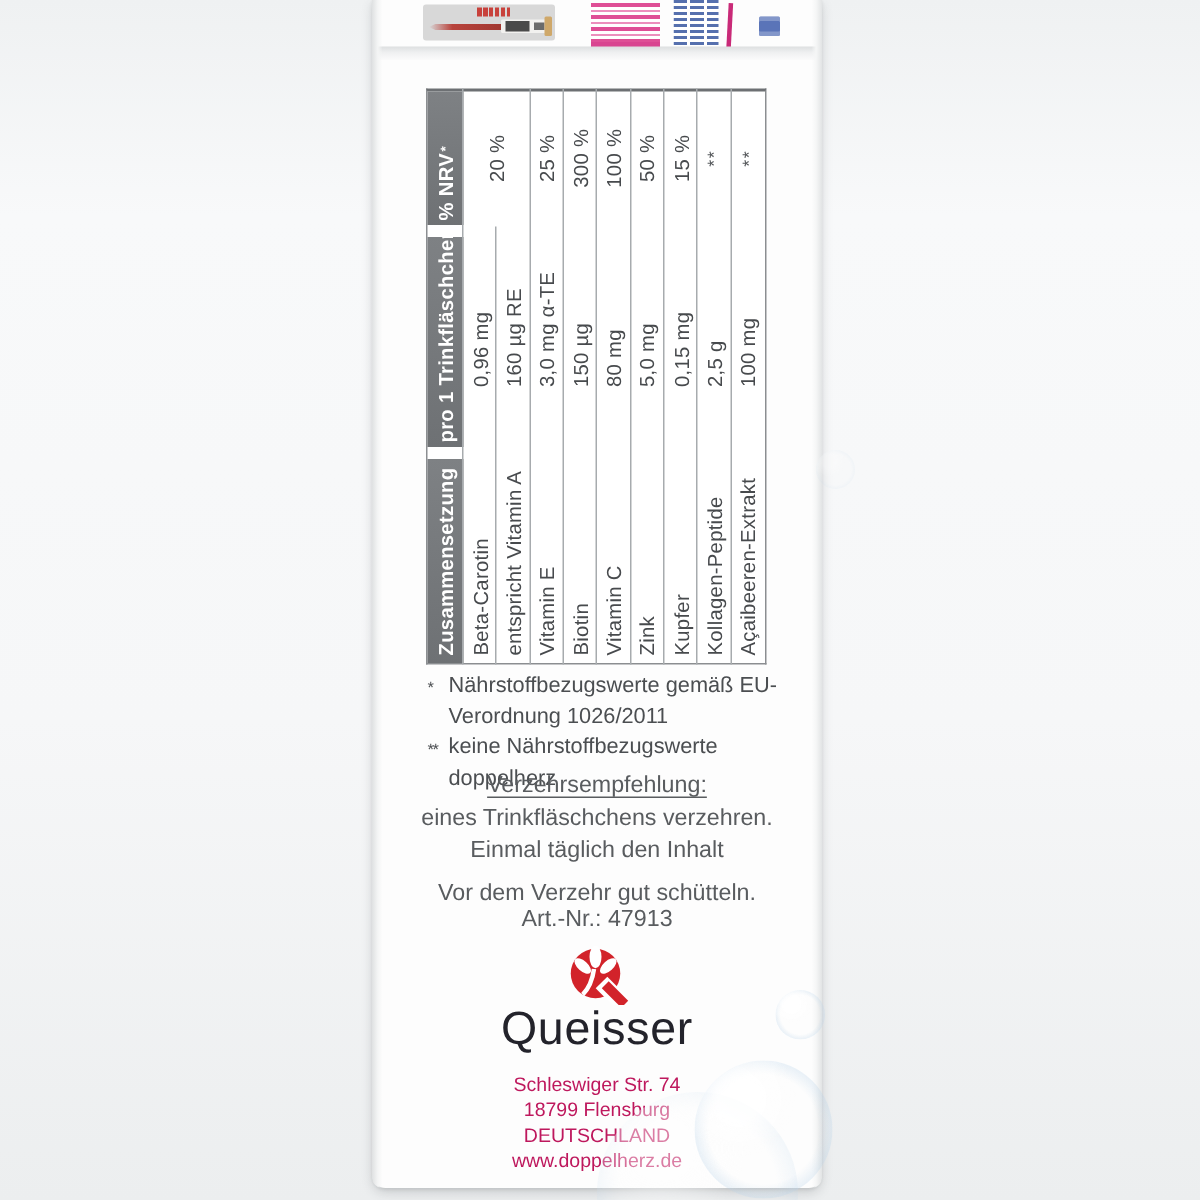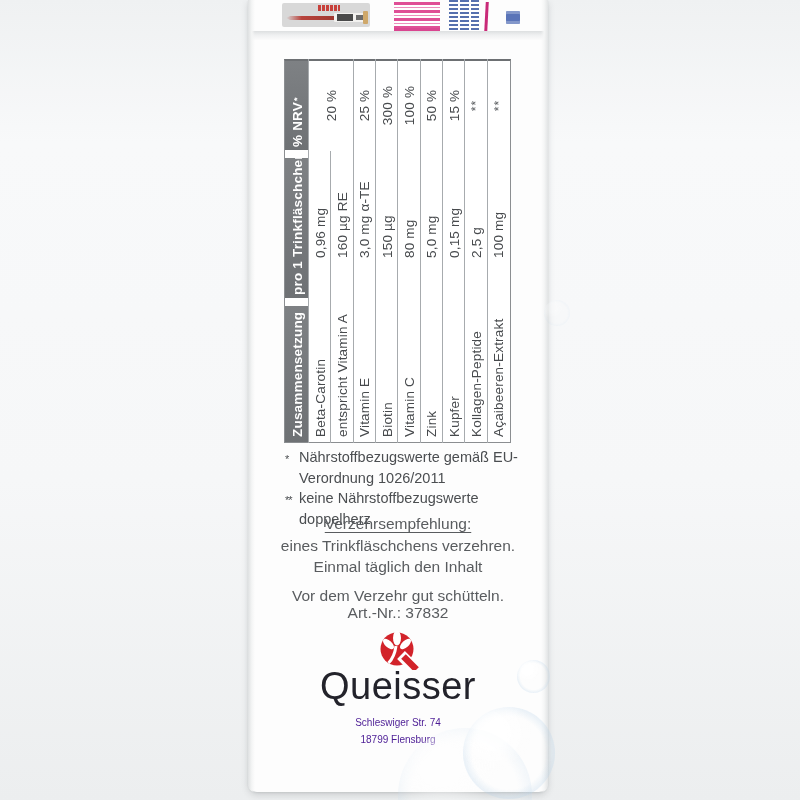--- a/index.html
+++ b/index.html
@@ -72,24 +72,24 @@
   
   .dosage{position:absolute;left:0;right:0;top:513px;text-align:center;
        color:#595c5f;font-size:15.5px;line-height:21.5px;}
   .dosage .hdg{text-decoration:underline;text-underline-offset:3px;}
   .dosage .gap{margin-top:7px;}
   .artno{position:absolute;left:0;right:0;top:604px;text-align:center;color:#595c5f;font-size:15.5px;}
 
   
   .brand{position:absolute;left:0;right:0;top:630px;text-align:center;}
   .brand svg{display:block;margin:0 auto;}
-  .brand-name{font-size:38px;color:#23232b;letter-spacing:.5px;line-height:30px;margin-top:1px;}
+  .brand-name{font-size:31px;color:#23232b;letter-spacing:.5px;line-height:30px;margin-top:1px;}
   .brand-div{font-size:12.5px;color:#c5423e;letter-spacing:3.5px;font-weight:bold;margin-top:1px;text-indent:3.5px;}
   .addr{position:absolute;left:0;right:0;top:714px;text-align:center;
-       color:#4c1d95;font-size:10px;line-height:17px;}
+       color:#be185d;font-size:13px;line-height:17px;}
 
   
   .bub{position:absolute;border-radius:50%;pointer-events:none;z-index:6;
        background:
         radial-gradient(circle at 32% 28%, rgba(255,255,255,.8) 0 16%, rgba(255,255,255,0) 42%),
         radial-gradient(circle at 50% 50%, rgba(255,255,255,0) 56%, rgba(186,212,234,.35) 73%,
                         rgba(233,205,224,.40) 85%, rgba(255,255,255,.6) 93%, rgba(255,255,255,0) 98%);}
   .b1{left:517px;top:660px;width:33px;height:33px;}
   .b2{left:463px;top:707px;width:92px;height:92px;}
   .b3{left:398px;top:728px;width:134px;height:134px;opacity:.55;}
@@ -192,38 +192,40 @@
       </div>
     </div>
 
     <div class="dosage">
       <div><span class="hdg">Verzehrsempfehlung:</span></div>
       <div>eines Trinkfläschchens verzehren.</div>
       <div>Einmal täglich den Inhalt</div>
       <div class="gap">Vor dem Verzehr gut schütteln.</div>
     </div>
 
-    <div class="artno">Art.-Nr.: 37832</div>
+    <div class="artno">Art.-Nr.: 47913</div>
 
     <div class="brand">
       <svg width="48" height="40" viewBox="0 0 48 40">
         <circle cx="23" cy="19" r="16.5" fill="#d2232a"></circle>
         <line x1="27" y1="25" x2="41" y2="39" stroke="#ffffff" stroke-width="11"></line>
         <line x1="29.5" y1="26.5" x2="42.5" y2="39.5" stroke="#d2232a" stroke-width="6.5"></line>
         <ellipse cx="23" cy="8" rx="4" ry="7.5" fill="#ffffff"></ellipse>
         <ellipse cx="14.5" cy="14" rx="3.4" ry="6.8" fill="#ffffff" transform="rotate(-48 14.5 14)"></ellipse>
         <ellipse cx="31.5" cy="14" rx="3.4" ry="6.8" fill="#ffffff" transform="rotate(48 31.5 14)"></ellipse>
         <path d="M14.5 33 Q20.5 27 22 16" stroke="#ffffff" stroke-width="3" fill="none"></path>
       </svg>
       <div class="brand-name">Queisser</div>
     </div>
 
     <div class="addr">
       <div>Schleswiger Str. 74</div>
       <div>18799 Flensburg</div>
+      <div>DEUTSCHLAND</div>
+      <div>www.doppelherz.de</div>
     </div>
 
     <div class="edge-l"></div>
     <div class="edge-r"></div>
   </div>
 
   <div class="bub b4"></div>
   <div class="bub b1"></div>
   <div class="bub b3"></div>
   <div class="bub b2"></div>

